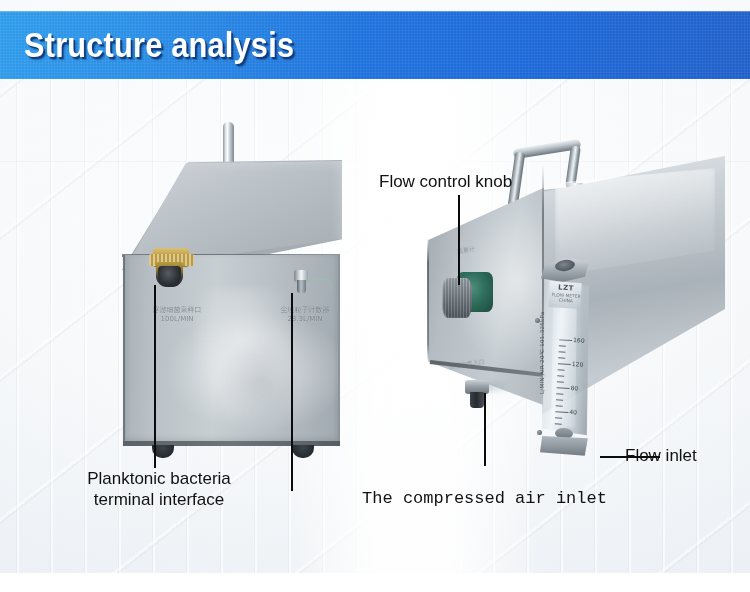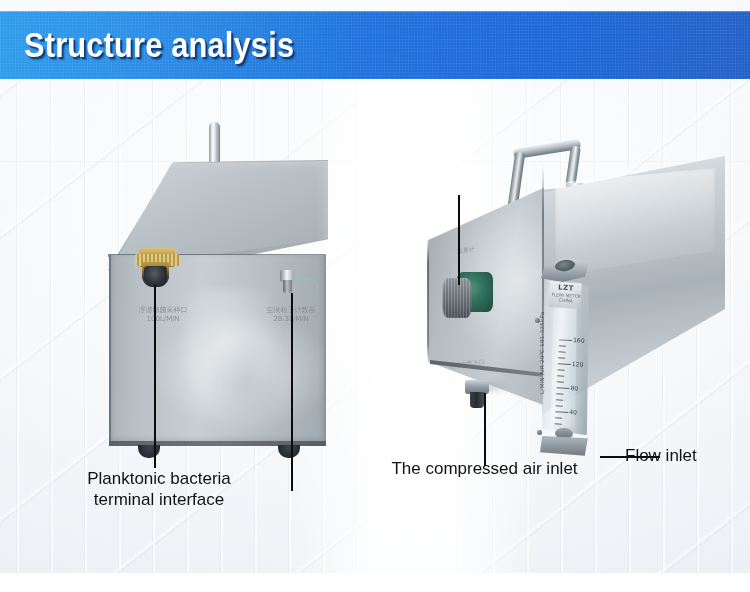--- a/index.html
+++ b/index.html
@@ -93,21 +93,21 @@
     text-shadow:
       2px 2px 0 rgba(13,55,120,0.85),
       3px 3px 2px rgba(10,40,95,0.45);
     white-space: nowrap;
   }
 
   
   .photo { position: absolute; inset: 0; }
 
   
-  .m1 { position: absolute; left: 108px; top: 160px; width: 220px; height: 300px; }
+  .m1 { position: absolute; left: 122px; top: 160px; width: 220px; height: 300px; }
 
   
   .m1-top {
     position: absolute; left: 0; top: 0; width: 220px; height: 110px;
     clip-path: polygon(31% 100%, 0% 100%, 30% 2%, 100% 0%, 100% 72%);
     background: linear-gradient(160deg, #c2c8cc 0%, #b0b7bd 30%, #9ea6ac 60%, #aeb5bb 100%);
   }
   .m1-top2 {
     position:absolute; left:0; top:0; width:220px; height:112px;
     clip-path: polygon(1% 98%, 29% 3%, 100% 1%, 100% 70%, 1% 98%);
@@ -579,22 +579,23 @@
   <div class="leader v" style="left:458px; top:195px; height:90px;"></div>
 
   <div class="leader h" style="left:600px; top:456px; width:60px;"></div>
 
   <div class="leader v" style="left:154px; top:285px; height:183px;"></div>
 
   <div class="leader v" style="left:291px; top:293px; height:198px;"></div>
 
   <div class="leader v" style="left:484px; top:393px; height:73px;"></div>
 
+  <div class="callout left" style="left:379px; top:171px;">Flow control knob</div>
 
   <div class="callout left" style="left:625px; top:445px;">Flow inlet</div>
 
   <div class="callout center" style="left:54px; top:468px; width:210px;">Planktonic bacteria
 terminal interface</div>
 
 
-  <div class="callout center" style="left:357px; top:458px; width:255px;">The compressed air inlet</div>
+  <div class="callout center" style="left:357px; top:488px; width:255px;font-family:Liberation Mono, monospace;">The compressed air inlet</div>
 
 </div>
 
 </body></html>

